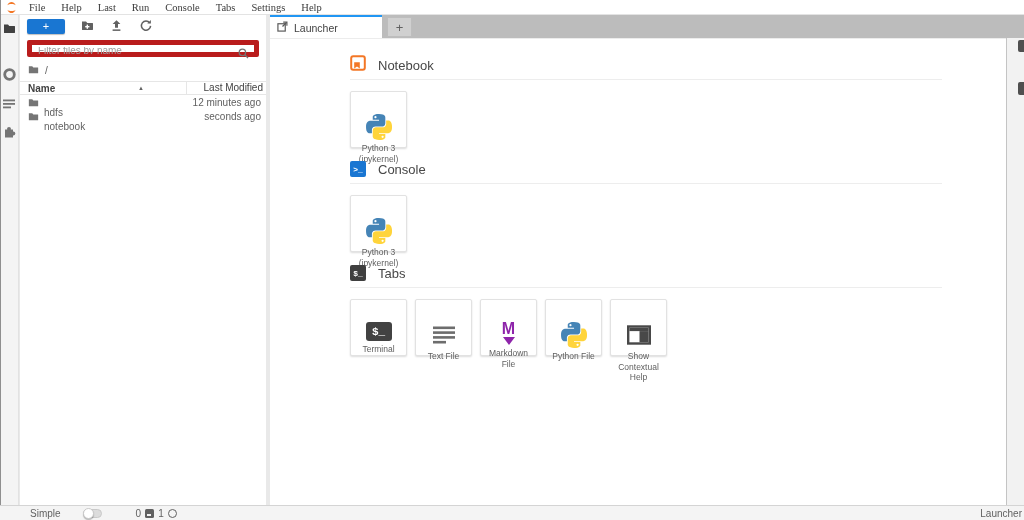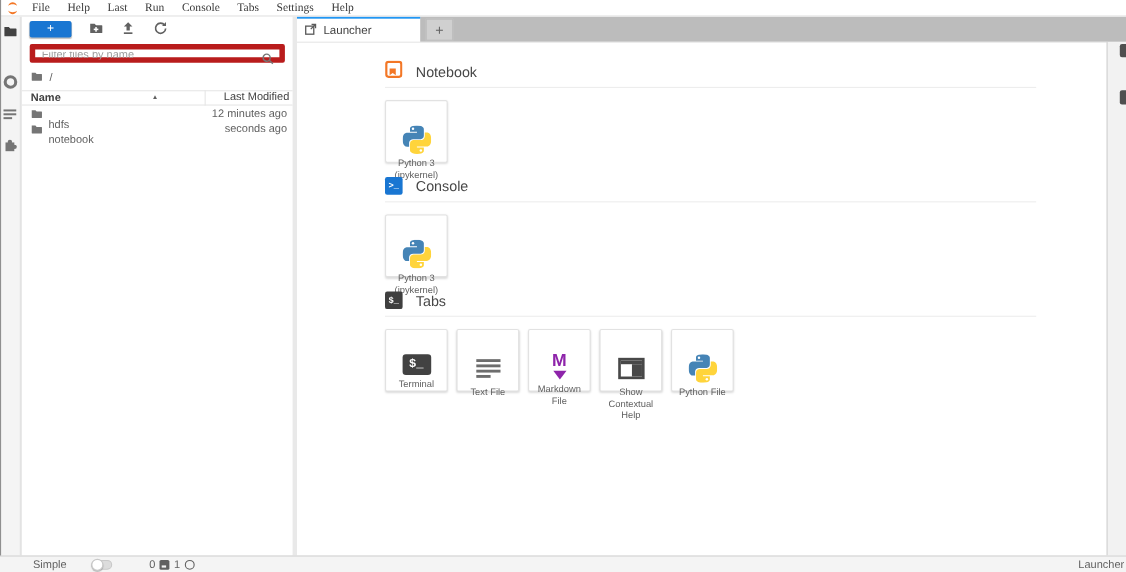--- a/index.html
+++ b/index.html
@@ -298,38 +298,38 @@
             </div>
             <div class="card">
               <span class="ic-box md-ic">
                 <span class="md-m">M</span>
                 <span class="md-arrow"></span>
               </span>
               <div class="card-label">Markdown File</div>
             </div>
             <div class="card">
               <span class="ic-box">
-                <svg width="26" height="26" viewBox="0 0 26 26">
-                    <rect x="2.2" y="4.5" width="21.6" height="17" fill="none" stroke="#484848" stroke-width="2.4"></rect>
-                    <rect x="3.4" y="5.7" width="19.2" height="3.4" fill="#484848"></rect>
-                    <rect x="13.5" y="9.1" width="9.1" height="11.2" fill="#484848"></rect>
-                  </svg>
-              </span>
-              <div class="card-label">Show Contextual Help</div>
-            </div>
-            <div class="card">
-              <span class="ic-box">
                 <svg width="26" height="26" viewBox="0 0 255 255">
                   <path fill="#4584b6" d="M126.916.072c-64.832 0-60.784 28.115-60.784 28.115l.072 29.128h61.868v8.745H41.631S.145 61.355.145 126.77c0 65.417 36.21 63.097 36.21 63.097h21.61v-30.356s-1.165-36.21 35.632-36.21h61.362s34.475.557 34.475-33.319V33.97S194.67.072 126.916.072z"></path>
                   <circle fill="#fff" cx="92.8" cy="30.8" r="11.1"></circle>
                   <path fill="#ffd43b" d="M128.757 254.126c64.832 0 60.784-28.115 60.784-28.115l-.072-29.127H127.6v-8.745h86.441s41.486 4.705 41.486-60.712c0-65.416-36.21-63.096-36.21-63.096h-21.61v30.355s1.165 36.21-35.632 36.21h-61.362s-34.475-.557-34.475 33.32v56.013s-5.235 33.897 62.518 33.897z"></path>
                   <circle fill="#fff" cx="162.9" cy="223.3" r="11.1"></circle>
                 </svg>
               </span>
               <div class="card-label">Python File</div>
+            </div>
+            <div class="card">
+              <span class="ic-box">
+                <svg width="26" height="26" viewBox="0 0 26 26">
+                    <rect x="2.2" y="4.5" width="21.6" height="17" fill="none" stroke="#484848" stroke-width="2.4"></rect>
+                    <rect x="3.4" y="5.7" width="19.2" height="3.4" fill="#484848"></rect>
+                    <rect x="13.5" y="9.1" width="9.1" height="11.2" fill="#484848"></rect>
+                  </svg>
+              </span>
+              <div class="card-label">Show Contextual Help</div>
             </div>
           </div>
         </div>
 
       </div>
     </div>
   </div>
 
   <div class="right-strip">
     <div class="frag frag1"></div>

